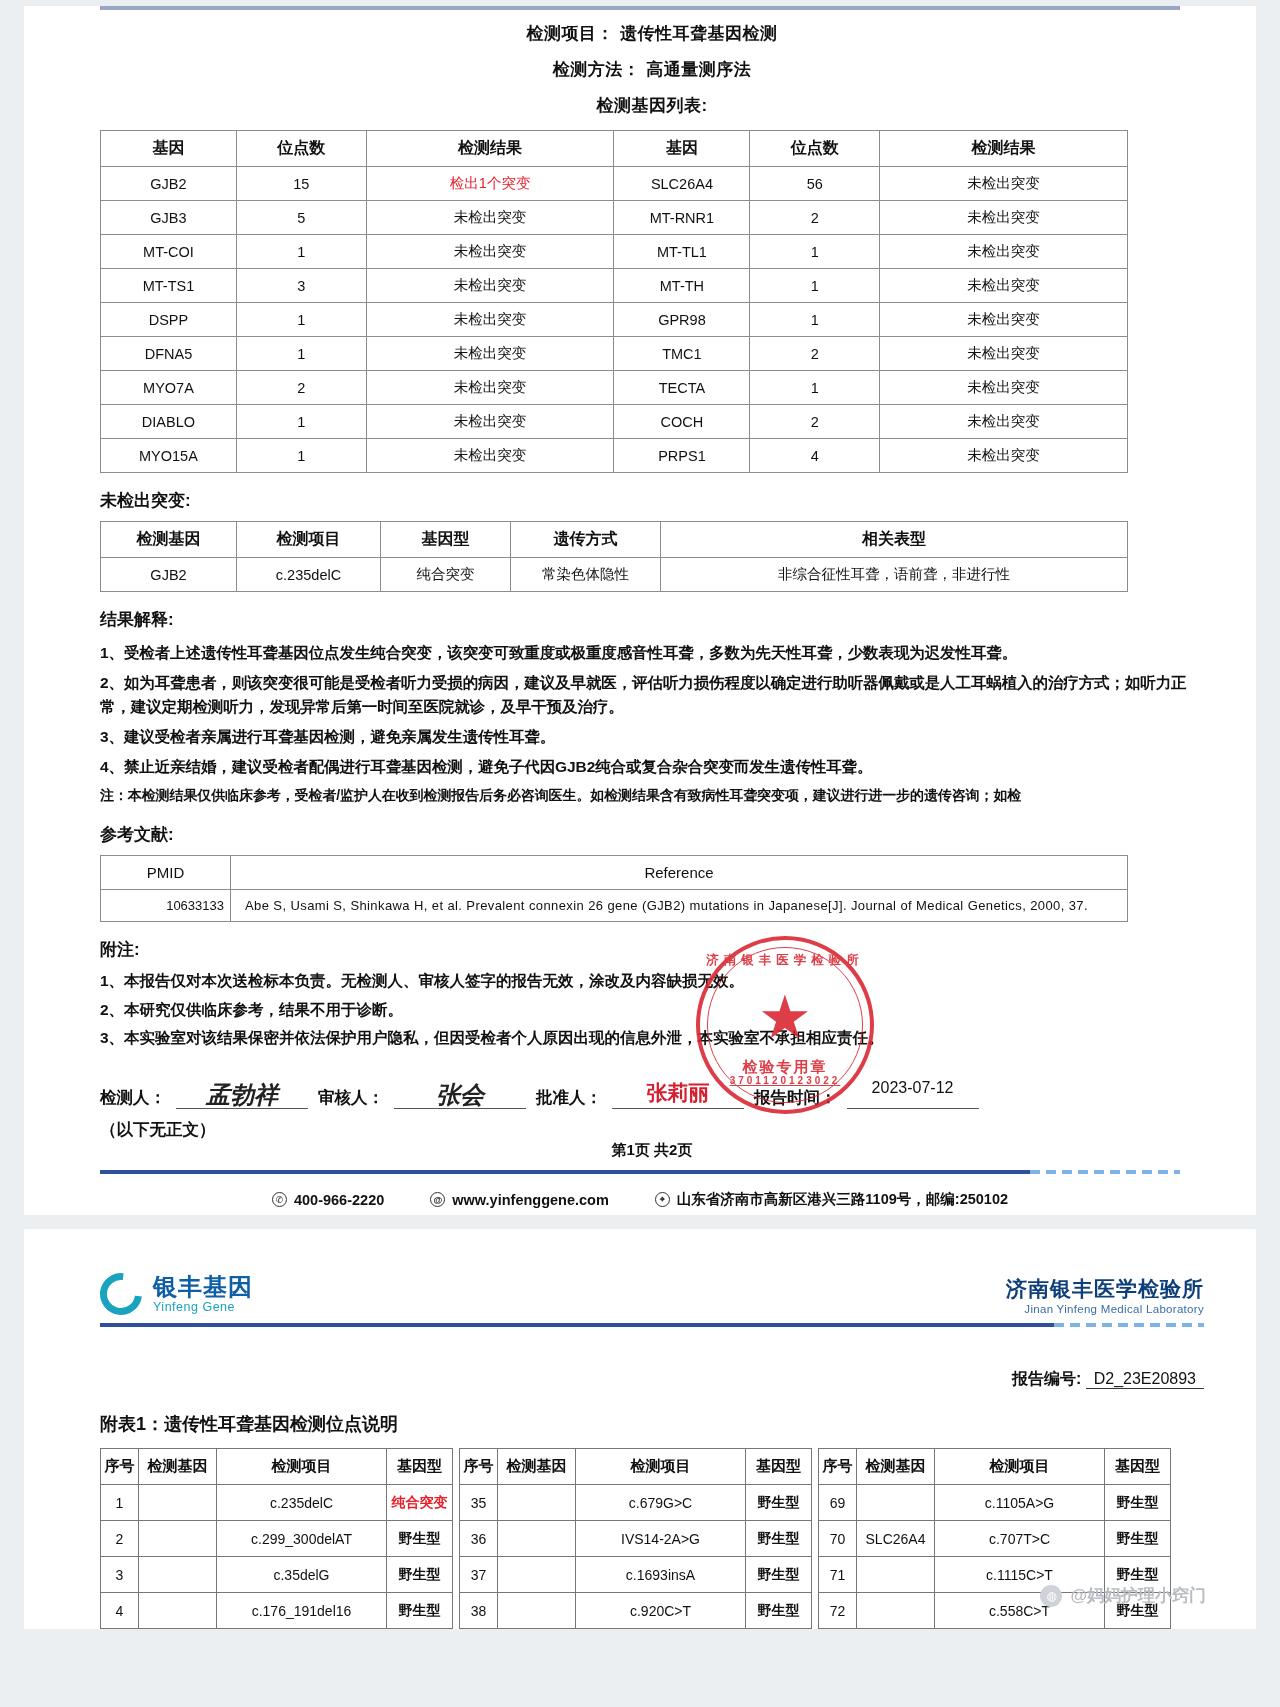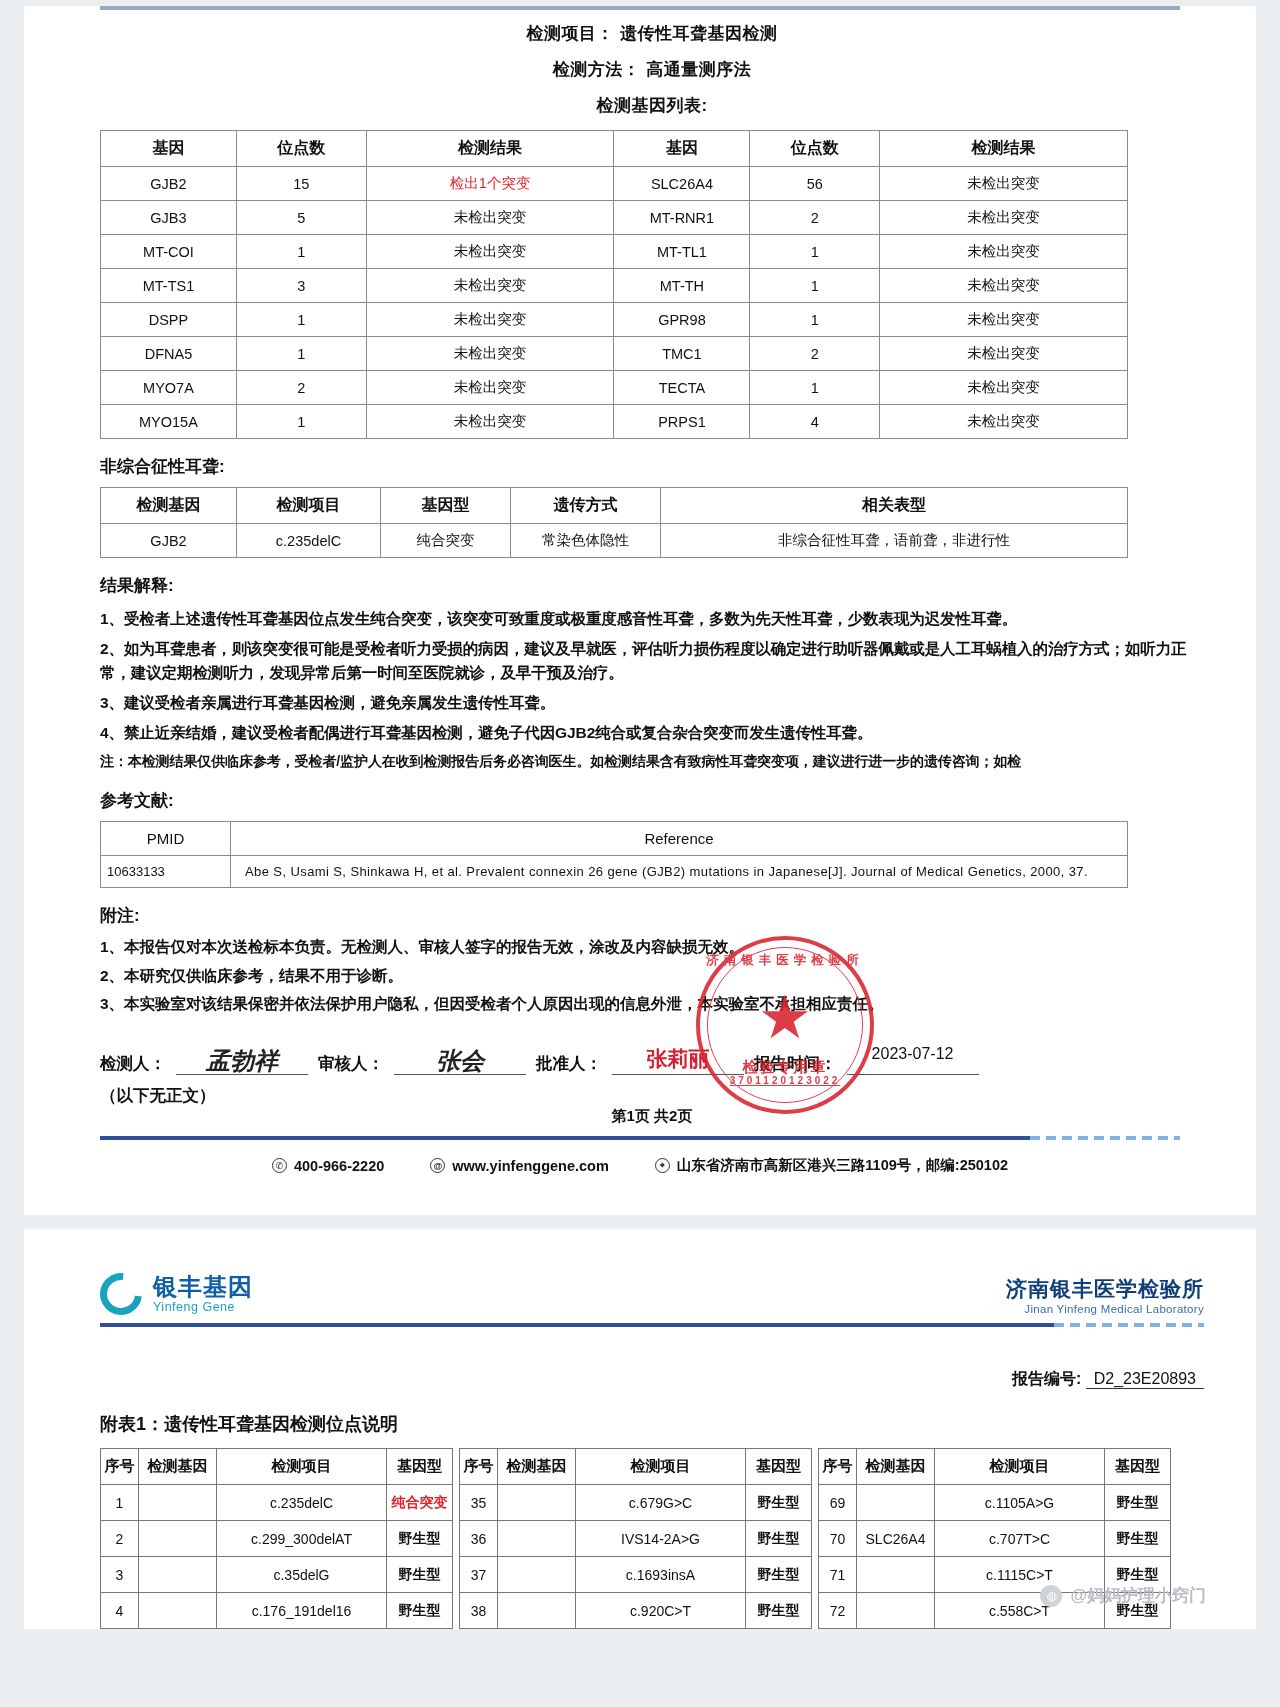--- a/index.html
+++ b/index.html
@@ -55,21 +55,21 @@
     line-height:1.55;
     margin:0 0 6px 0;
     font-weight:bold;
     letter-spacing:-0.1px;
   }
   .interp p.note { font-size:14px; font-weight:bold; }
 
   table.reftab { border-collapse:collapse; width:1028px; font-size:13px; }
   table.reftab th, table.reftab td { border:1px solid #8c8c8c; padding:8px 6px; font-weight:normal; }
   table.reftab th { font-weight:normal; font-size:15px; text-align:center; }
-  table.reftab td.pmid { width:130px; text-align:left; }
+  table.reftab td.pmid { width:130px; text-align:right; }
   table.reftab td.cite { text-align:left; padding-left:14px; letter-spacing:.4px; }
 
   .appendix { margin-top:16px; }
   .appendix .h { font-size:17px; font-weight:bold; margin-bottom:8px; }
   .appendix p { font-size:15.5px; font-weight:bold; line-height:1.6; margin:0 0 4px 0; }
 
   .signrow {
     display:flex; align-items:flex-end; margin-top:28px;
     font-size:16.5px; font-weight:bold; gap:0px;
   }
@@ -232,31 +232,39 @@
           </tr>
           <tr>
             <td>MYO7A</td>
             <td>2</td>
             <td>未检出突变</td>
             <td>TECTA</td>
             <td>1</td>
             <td>未检出突变</td>
           </tr>
           <tr>
+            <td>DIABLO</td>
+            <td>1</td>
+            <td>未检出突变</td>
+            <td>COCH</td>
+            <td>2</td>
+            <td>未检出突变</td>
+          </tr>
+          <tr>
             <td>MYO15A</td>
             <td>1</td>
             <td>未检出突变</td>
             <td>PRPS1</td>
             <td>4</td>
             <td>未检出突变</td>
           </tr>
         </tbody>
     </table>
 
-    <div class="sec-title">非综合征性耳聋:</div>
+    <div class="sec-title">未检出突变:</div>
 
     <table class="grid muttab">
       <thead>
         <tr>
           <th>检测基因</th>
           <th>检测项目</th>
           <th>基因型</th>
           <th>遗传方式</th>
           <th>相关表型</th>
         </tr>

